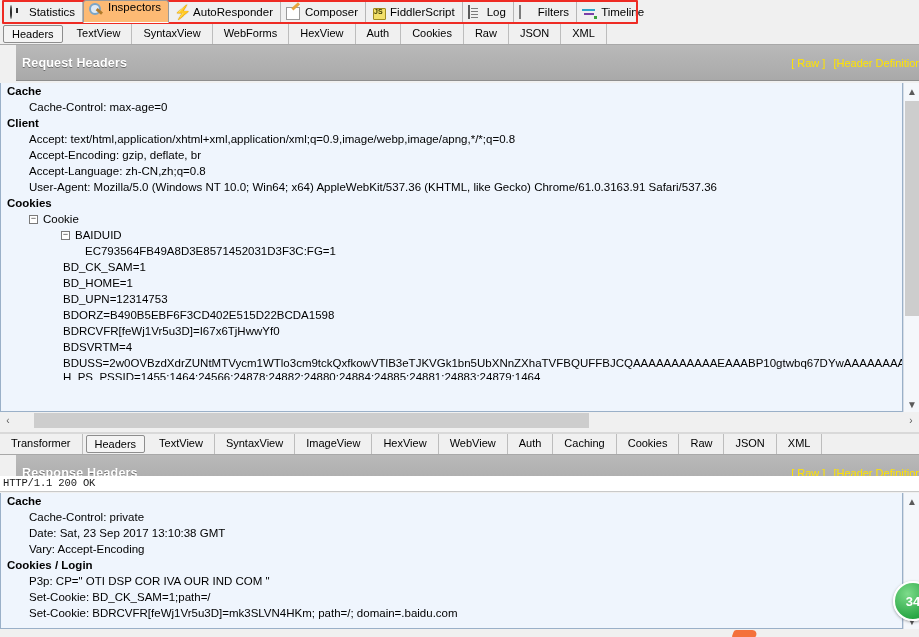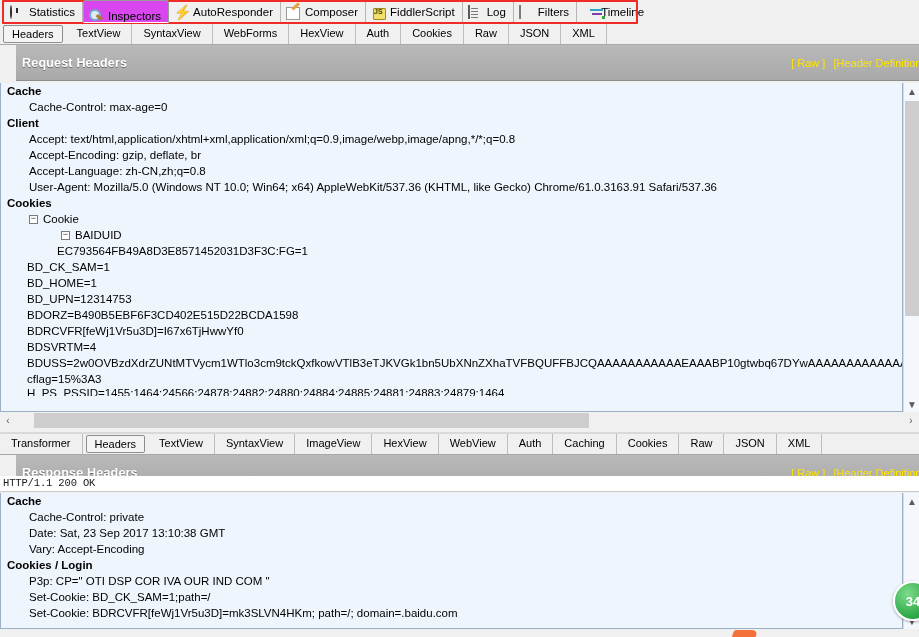--- a/index.html
+++ b/index.html
@@ -22,25 +22,25 @@
     pointer-events: none;
   }
   .main-tabs { position: absolute; left: 5px; top: 2px; height: 20px; display: flex; align-items: stretch; }
   .mtab {
     display: flex; align-items: center; gap: 4px;
     padding: 0 7px 0 5px; height: 20px;
     font-size: 11.5px; color: #000; background: #f0f0f0;
     border-right: 1px solid #b6b6b6;
     white-space: nowrap;
   }
-  .mtab:last-child { border-right: none; text-align: center; }
+  .mtab:last-child { border-right: none; }
   .mtab.active {
-    background: #d946ef;
+    background: #fdba74;
     border: 1px solid #9a9a9a; border-bottom: 1px solid #fdfdfd;
-    border-radius: 3px 3px 0 0; height: 23px; margin-top: -2px; align-items: flex-end;
+    border-radius: 3px 3px 0 0; height: 23px; margin-top: -2px; align-items: flex-start;
     position: relative; z-index: 3;
   }
   .mtab .ico { width: 15px; height: 15px; display: inline-block; flex: 0 0 15px; position: relative; }
 
   
   .subtabs {
     position: absolute; left: 0; width: 919px; height: 21px;
     background: #f0f0f0; display: flex; align-items: flex-end;
     border-bottom: 1px solid #a8a8a8;
   }
@@ -88,22 +88,22 @@
     overflow: hidden; border: 1px solid #9ab0c8; border-top: none;
   }
   .treepanel .inner { position: absolute; left: 0; top: 0; right: 0; }
   .tline {
     height: 16px; line-height: 16px; font-size: 11.5px; color: #000;
     white-space: nowrap; overflow: hidden;
   }
   .tline.group { font-weight: bold; padding-left: 6px; }
   .tline.lvl1 { padding-left: 28px; }
   .tline.lvl2 { padding-left: 60px; }
-  .tline.lvl3 { padding-left: 26px; }
-  .tline.lvl4 { padding-left: 56px; }
+  .tline.lvl3 { padding-left: 62px; }
+  .tline.lvl4 { padding-left: 84px; }
   .tline.cut { height: 9px; line-height: 13px; overflow: hidden; }
   .exp {
     display: inline-block; width: 9px; height: 9px; line-height: 7px;
     border: 1px solid #7a7a7a; background: #fff; text-align: center;
     font-size: 9px; font-family: "Liberation Mono", monospace;
     vertical-align: middle; margin-right: 5px; color: #333;
   }
 
   
   .vscroll {
@@ -248,21 +248,20 @@
         <div class="tline lvl1"><span class="exp">−</span><span>Cookie</span></div>
         <div class="tline lvl2"><span class="exp">−</span><span>BAIDUID</span></div>
         <div class="tline lvl4">EC793564FB49A8D3E8571452031D3F3C:FG=1</div>
         <div class="tline lvl3">BD_CK_SAM=1</div>
         <div class="tline lvl3">BD_HOME=1</div>
         <div class="tline lvl3">BD_UPN=12314753</div>
         <div class="tline lvl3">BDORZ=B490B5EBF6F3CD402E515D22BCDA1598</div>
         <div class="tline lvl3">BDRCVFR[feWj1Vr5u3D]=I67x6TjHwwYf0</div>
         <div class="tline lvl3">BDSVRTM=4</div>
         <div class="tline lvl3">BDUSS=2w0OVBzdXdrZUNtMTVycm1WTlo3cm9tckQxfkowVTlB3eTJKVGk1bn5UbXNnZXhaTVFBQUFFBJCQAAAAAAAAAAAEAAABP10gtwbq67DYwAAAAAAAAAAAAAAAAAAAAAA</div>
-        <div class="tline lvl3">cflag=15%3A3</div>
         <div class="tline lvl3 cut">H_PS_PSSID=1455;1464;24566;24878;24882;24880;24884;24885;24881;24883;24879;1464</div>
       </div>
   </div>
   <div class="vscroll" style="left:903px; top:83px; width:16px; height:329px;">
     <div class="arrow">▲</div>
     <div class="thumb" style="top:18px; height:215px;"></div>
     <div class="arrow" style="position:absolute; bottom:0;">▼</div>
   </div>
 
   <div class="hscroll" style="left:0; top:412px; width:919px;">

